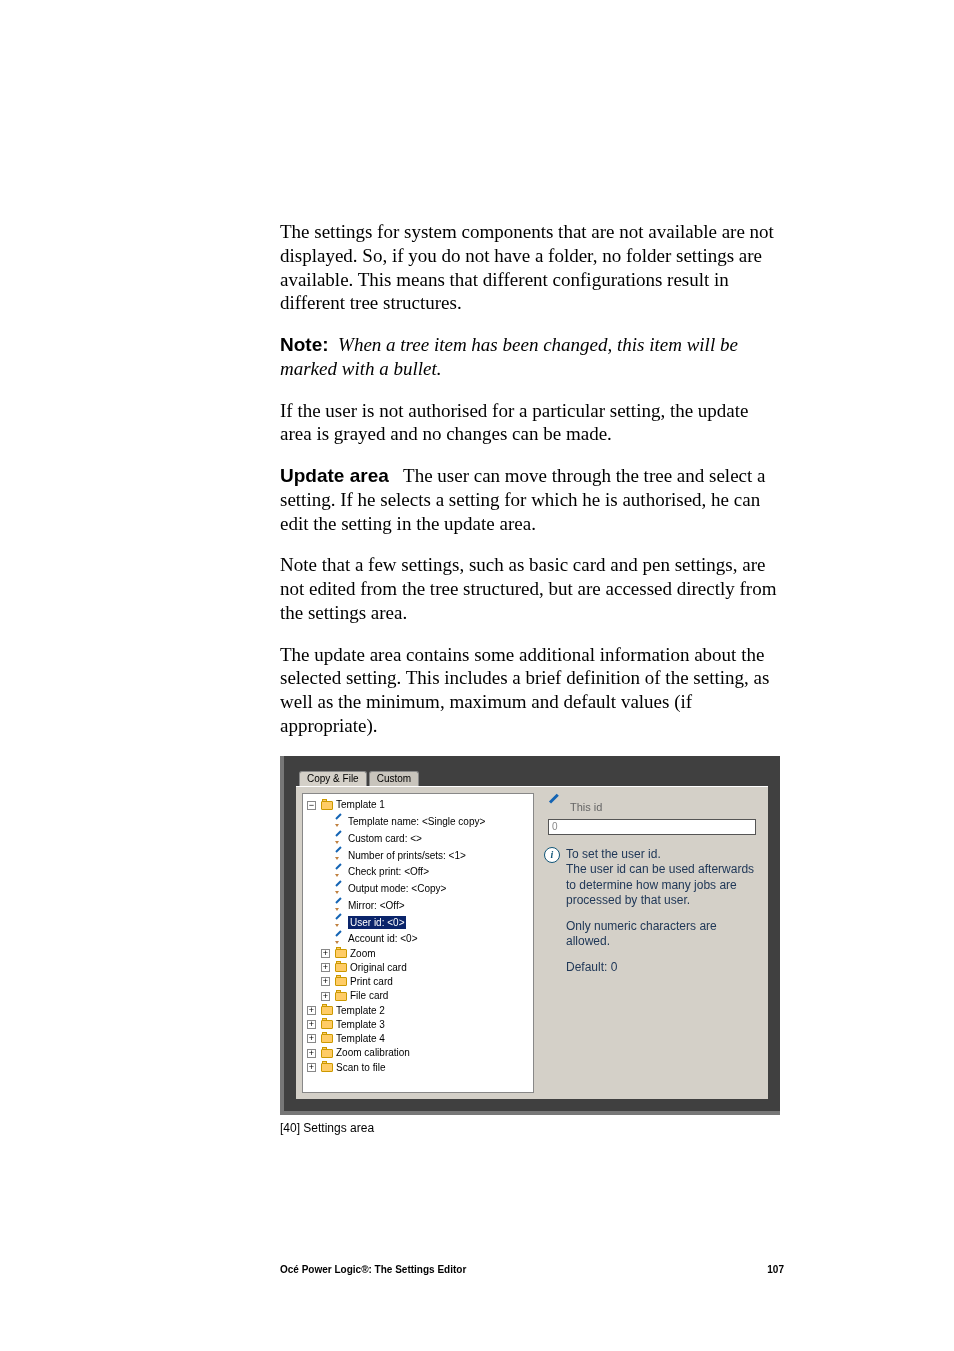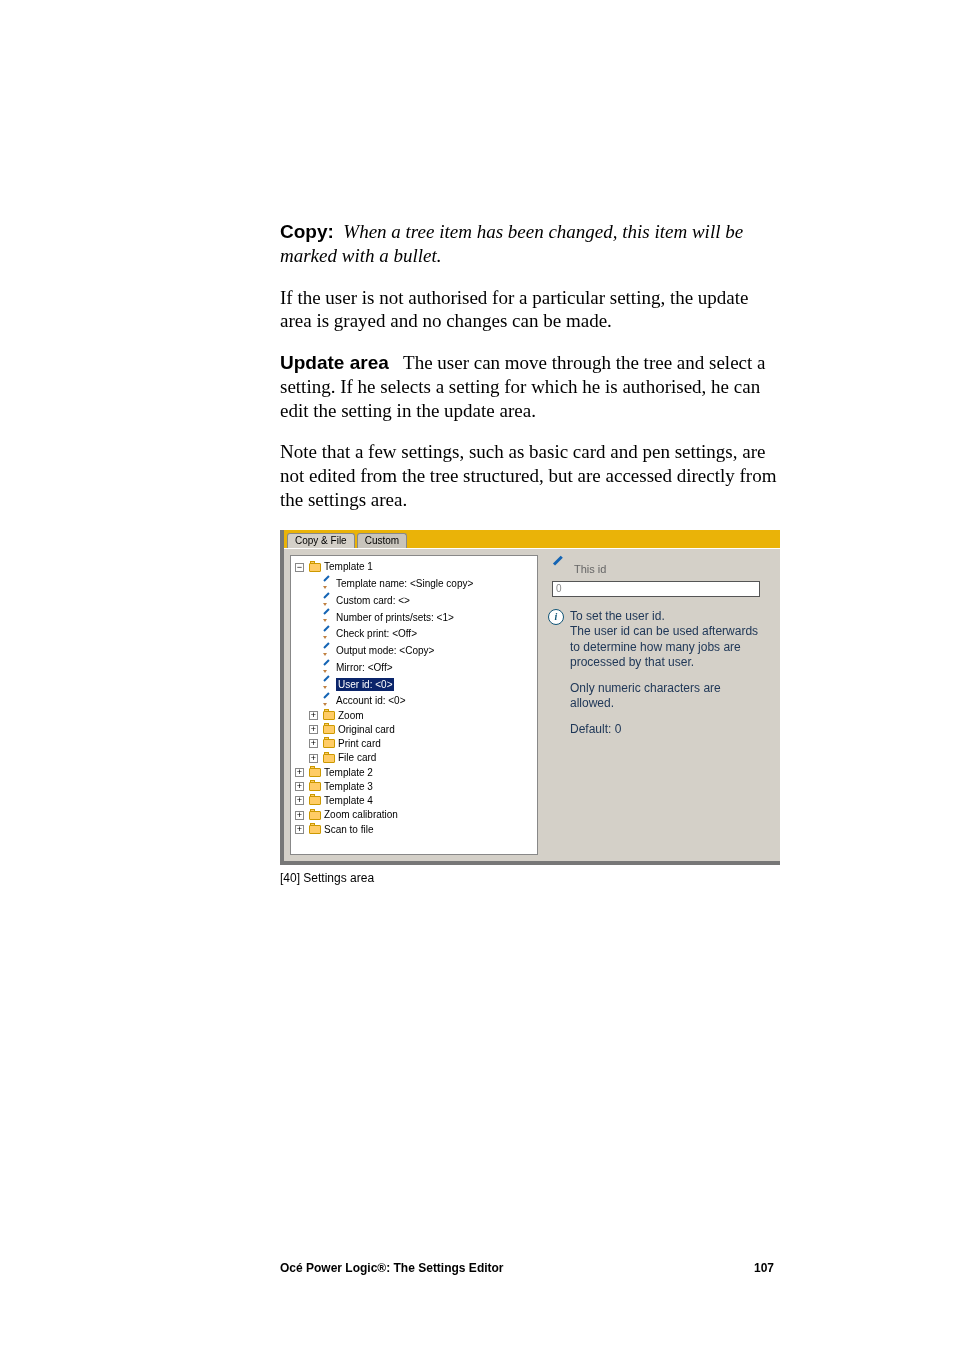--- a/index.html
+++ b/index.html
@@ -28,22 +28,22 @@
   .italic { font-style: italic; }
 
   
   .figure {
     margin-top: 8px;
     width: 500px;
   }
   .fig-outer {
     border-left: 4px solid #777;
     border-bottom: 4px solid #777;
-    background: #eab308;
-    padding: 0;
+    background: #404040;
+    padding: 12px;
   }
   .tabs {
     display: flex;
     align-items: flex-end;
     gap: 2px;
     font-family: Tahoma, Arial, sans-serif;
     font-size: 10px;
     padding: 3px 3px 0 3px;
   }
   .tab {
@@ -184,48 +184,50 @@
   .caption {
     font-family: Arial, Helvetica, sans-serif;
     font-size: 12px;
     margin-top: 6px;
   }
 
   .footer {
     position:absolute;
     bottom: 76px;
     left: 280px;
-    right: 180px;
+    right: 170px;
     display:flex;
     justify-content:space-between;
     font-family: Arial, Helvetica, sans-serif;
-    font-size: 12px;
+    font-size: 10px;
   }
   .footer .title { font-weight:bold; }
   .footer .pn { font-weight:bold; }
 </style>
 </head>
 <body>
 
 <div class="page">
 
   <div class="body-text">
+    <p class="para">The settings for system components that are not available are not displayed. So, if you do not have a folder, no folder settings are available. This means that different configurations result in different tree structures.</p>
 
     <p class="para">
-      <span class="note-lead">Copy:</span>
+      <span class="note-lead">Note:</span>
       <span>&nbsp;</span><span class="italic">When a tree item has been changed, this item will be marked with a bullet.</span>
     </p>
 
     <p class="para">If the user is not authorised for a particular setting, the update area is grayed and no changes can be made.</p>
 
     <p class="para">
       <span class="ua-lead">Update area</span>
       <span>&nbsp;&nbsp;</span><span>The user can move through the tree and select a setting. If he selects a setting for which he is authorised, he can edit the setting in the update area.</span>
     </p>
     <p class="para">Note that a few settings, such as basic card and pen settings, are not edited from the tree structured, but are accessed directly from the settings area.</p>
+    <p class="para">The update area contains some additional information about the selected setting. This includes a brief definition of the setting, as well as the minimum, maximum and default values (if appropriate).</p>
   </div>
 
   <div class="figure">
     <div class="fig-outer">
       <div class="tabs">
         <div class="tab active">Copy &amp; File</div>
         <div class="tab inactive">Custom</div>
       </div>
       <div class="panel">
 

